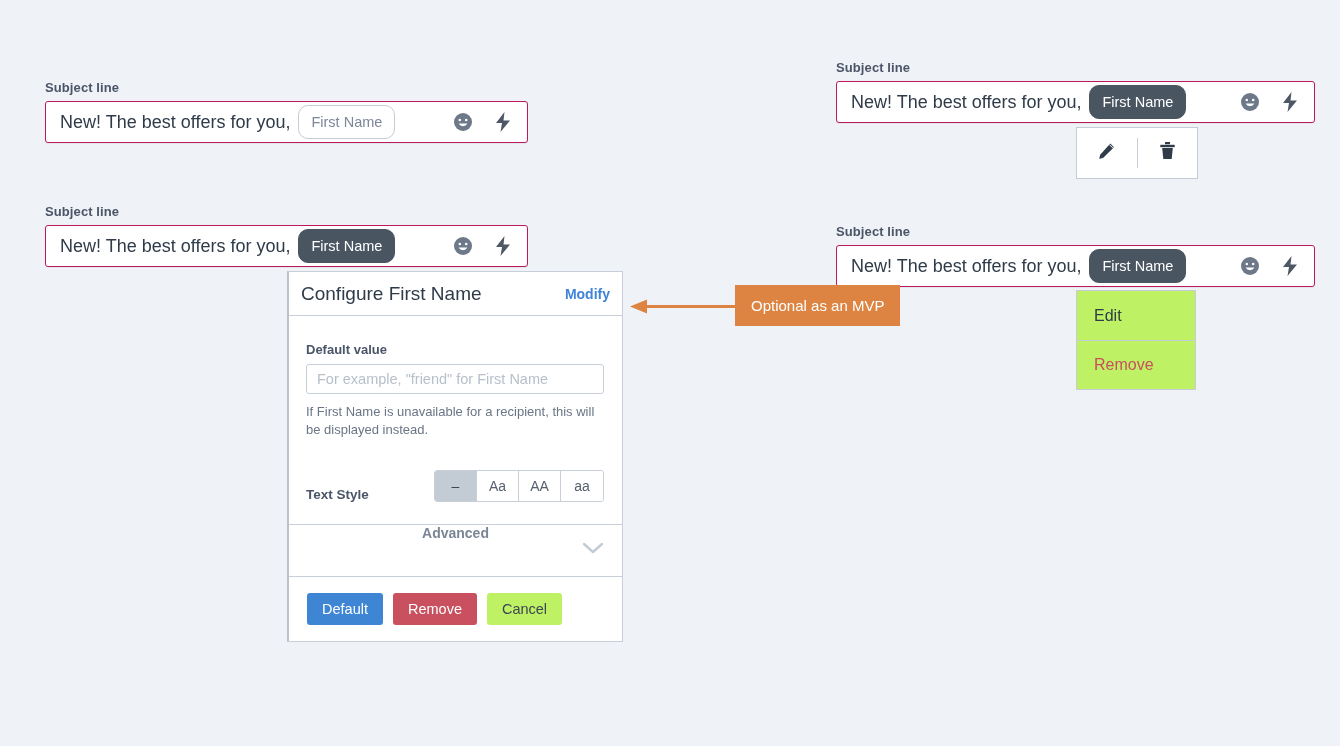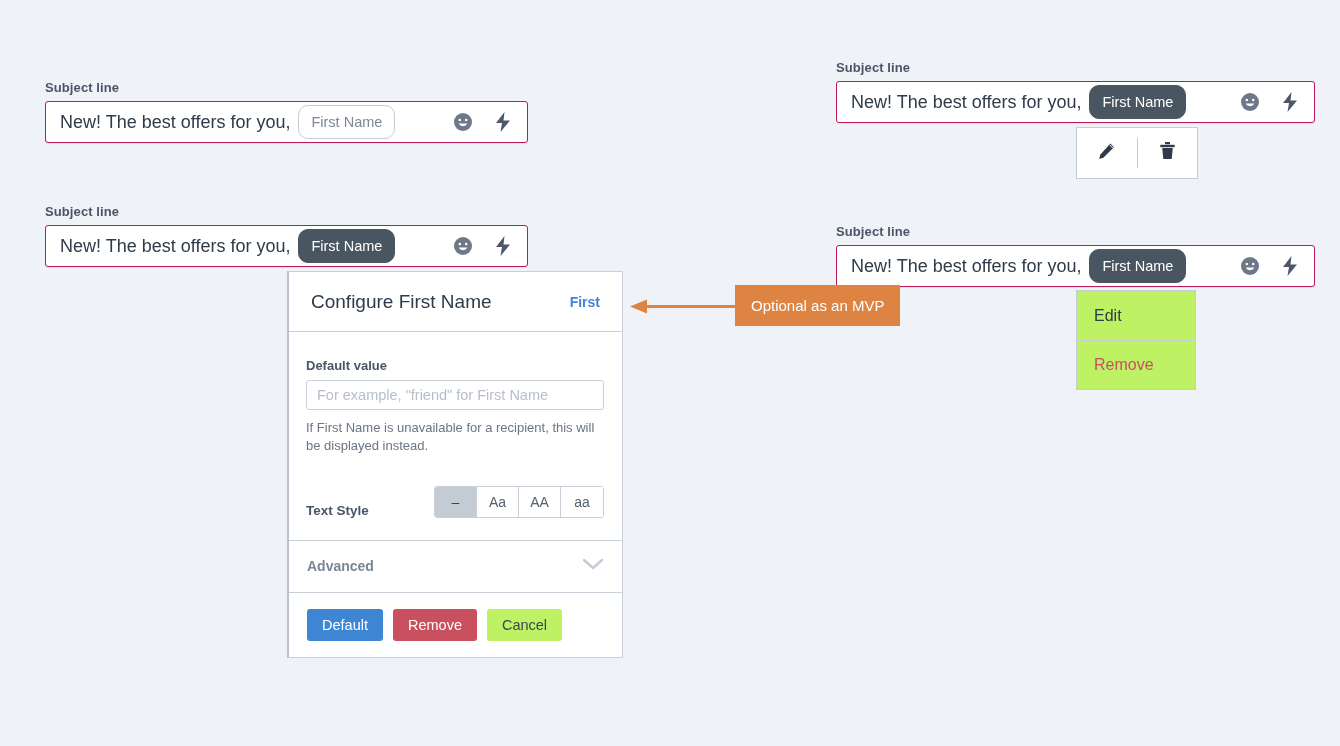--- a/index.html
+++ b/index.html
@@ -106,24 +106,24 @@
   
   .panel {
     position: absolute;
     left: 287px; top: 271px;
     width: 336px;
     background: #ffffff;
     border: 1px solid #c8cfd8;
     border-left: 2px solid #b9c2cd;
   }
   .panel-head {
-    height: 60px;
-    display: flex;
-    align-items: center;
-    padding: 0 22px;
+    height: 44px;
+    display: flex;
+    align-items: center;
+    padding: 0 12px;
     border-bottom: 1px solid #c8cfd8;
   }
   .panel-title {
     font-size: 19px;
     color: #2f3b49;
   }
   .panel-modify {
     margin-left: auto;
     font-size: 14px;
     font-weight: bold;
@@ -181,20 +181,21 @@
   }
   .seg:last-child { border-right: none; }
   .seg.active { background: #c3cbd5; color: #3b4553; }
 
   .panel-advanced {
     border-top: 1px solid #c8cfd8;
     height: 52px;
     display: flex;
     align-items: center;
     padding: 0 18px;
+    flex-direction: column;
   }
   .adv-label {
     font-size: 14px;
     font-weight: bold;
     color: #7b8695;
   }
   .adv-chevron { margin-left: auto; }
 
   .panel-actions {
     border-top: 1px solid #c8cfd8;
@@ -348,21 +349,21 @@
 </div>
 
 <div class="menu-popover" style="left:1076px; top:290px;">
   <div class="mi">Edit</div>
   <div class="mi danger">Remove</div>
 </div>
 
 <div class="panel">
   <div class="panel-head">
     <span class="panel-title">Configure First Name</span>
-    <span class="panel-modify">First</span>
+    <span class="panel-modify">Modify</span>
   </div>
 
   <div class="panel-body">
     <div class="field-label">Default value</div>
     <input class="text-input" type="text" placeholder="For example, &quot;friend&quot; for First Name" value="" style="">
     <div class="help-text">If First Name is unavailable for a recipient, this will be displayed instead.</div>
 
     <div class="style-row">
       <span class="field-label">Text Style</span>
       <span class="segmented">

